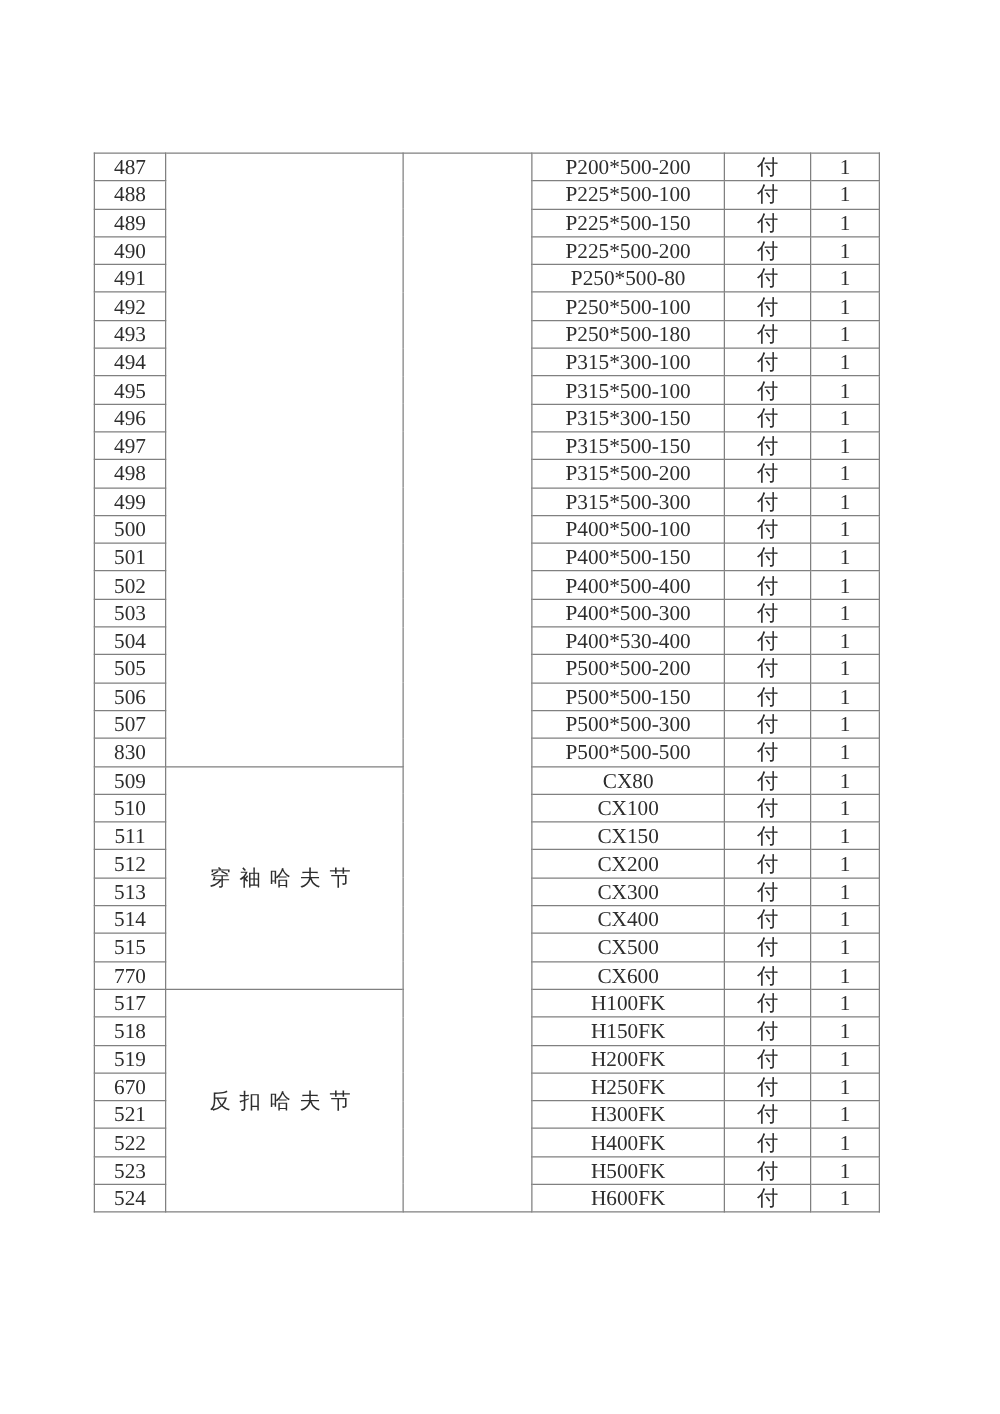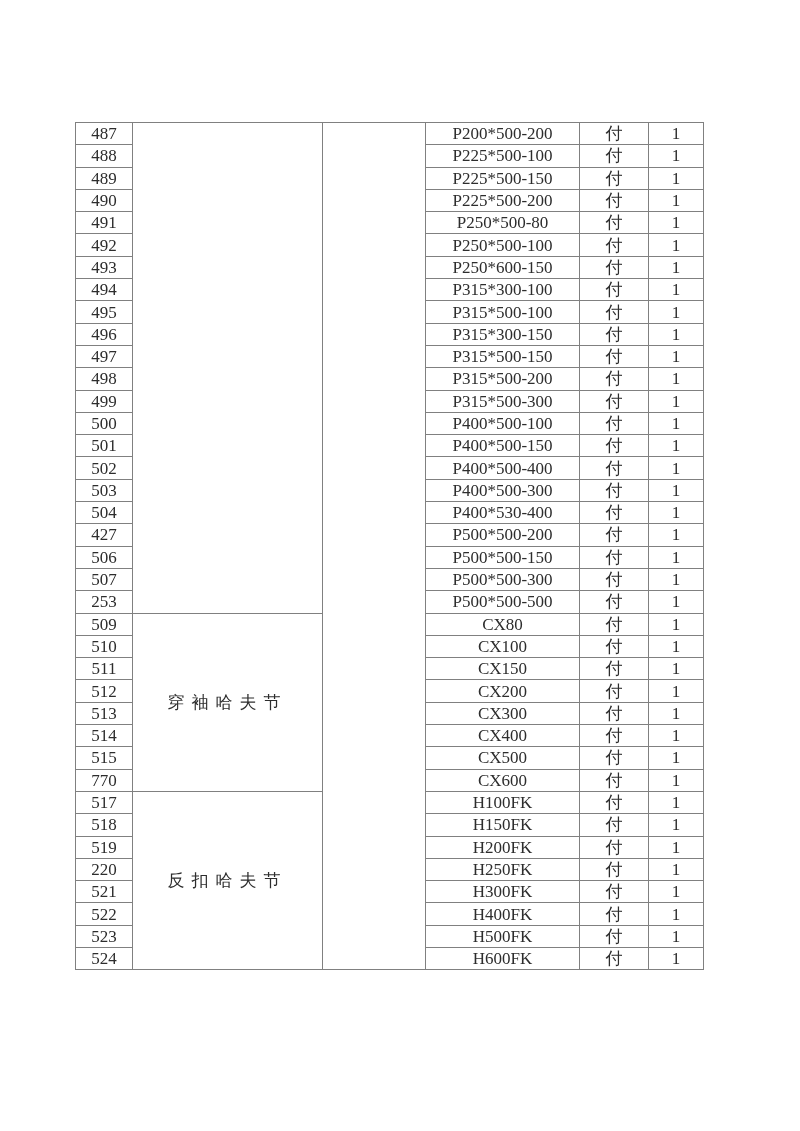--- a/index.html
+++ b/index.html
@@ -95,21 +95,21 @@
           <td>1</td>
         </tr>
         <tr>
           <td>492</td>
           <td>P250*500-100</td>
           <td>付</td>
           <td>1</td>
         </tr>
         <tr>
           <td>493</td>
-          <td>P250*600-150</td>
+          <td>P250*500-180</td>
           <td>付</td>
           <td>1</td>
         </tr>
         <tr>
           <td>494</td>
           <td>P315*300-100</td>
           <td>付</td>
           <td>1</td>
         </tr>
         <tr>
@@ -166,39 +166,39 @@
           <td>付</td>
           <td>1</td>
         </tr>
         <tr>
           <td>504</td>
           <td>P400*530-400</td>
           <td>付</td>
           <td>1</td>
         </tr>
         <tr>
-          <td>427</td>
+          <td>505</td>
           <td>P500*500-200</td>
           <td>付</td>
           <td>1</td>
         </tr>
         <tr>
           <td>506</td>
           <td>P500*500-150</td>
           <td>付</td>
           <td>1</td>
         </tr>
         <tr>
           <td>507</td>
           <td>P500*500-300</td>
           <td>付</td>
           <td>1</td>
         </tr>
         <tr>
-          <td>253</td>
+          <td>830</td>
           <td>P500*500-500</td>
           <td>付</td>
           <td>1</td>
         </tr>
         <tr>
           <td>509</td>
           <td class="name-cell" rowspan="8">穿袖哈夫节</td>
           <td>CX80</td>
           <td>付</td>
           <td>1</td>
@@ -258,21 +258,21 @@
           <td>付</td>
           <td>1</td>
         </tr>
         <tr>
           <td>519</td>
           <td>H200FK</td>
           <td>付</td>
           <td>1</td>
         </tr>
         <tr>
-          <td>220</td>
+          <td>670</td>
           <td>H250FK</td>
           <td>付</td>
           <td>1</td>
         </tr>
         <tr>
           <td>521</td>
           <td>H300FK</td>
           <td>付</td>
           <td>1</td>
         </tr>

